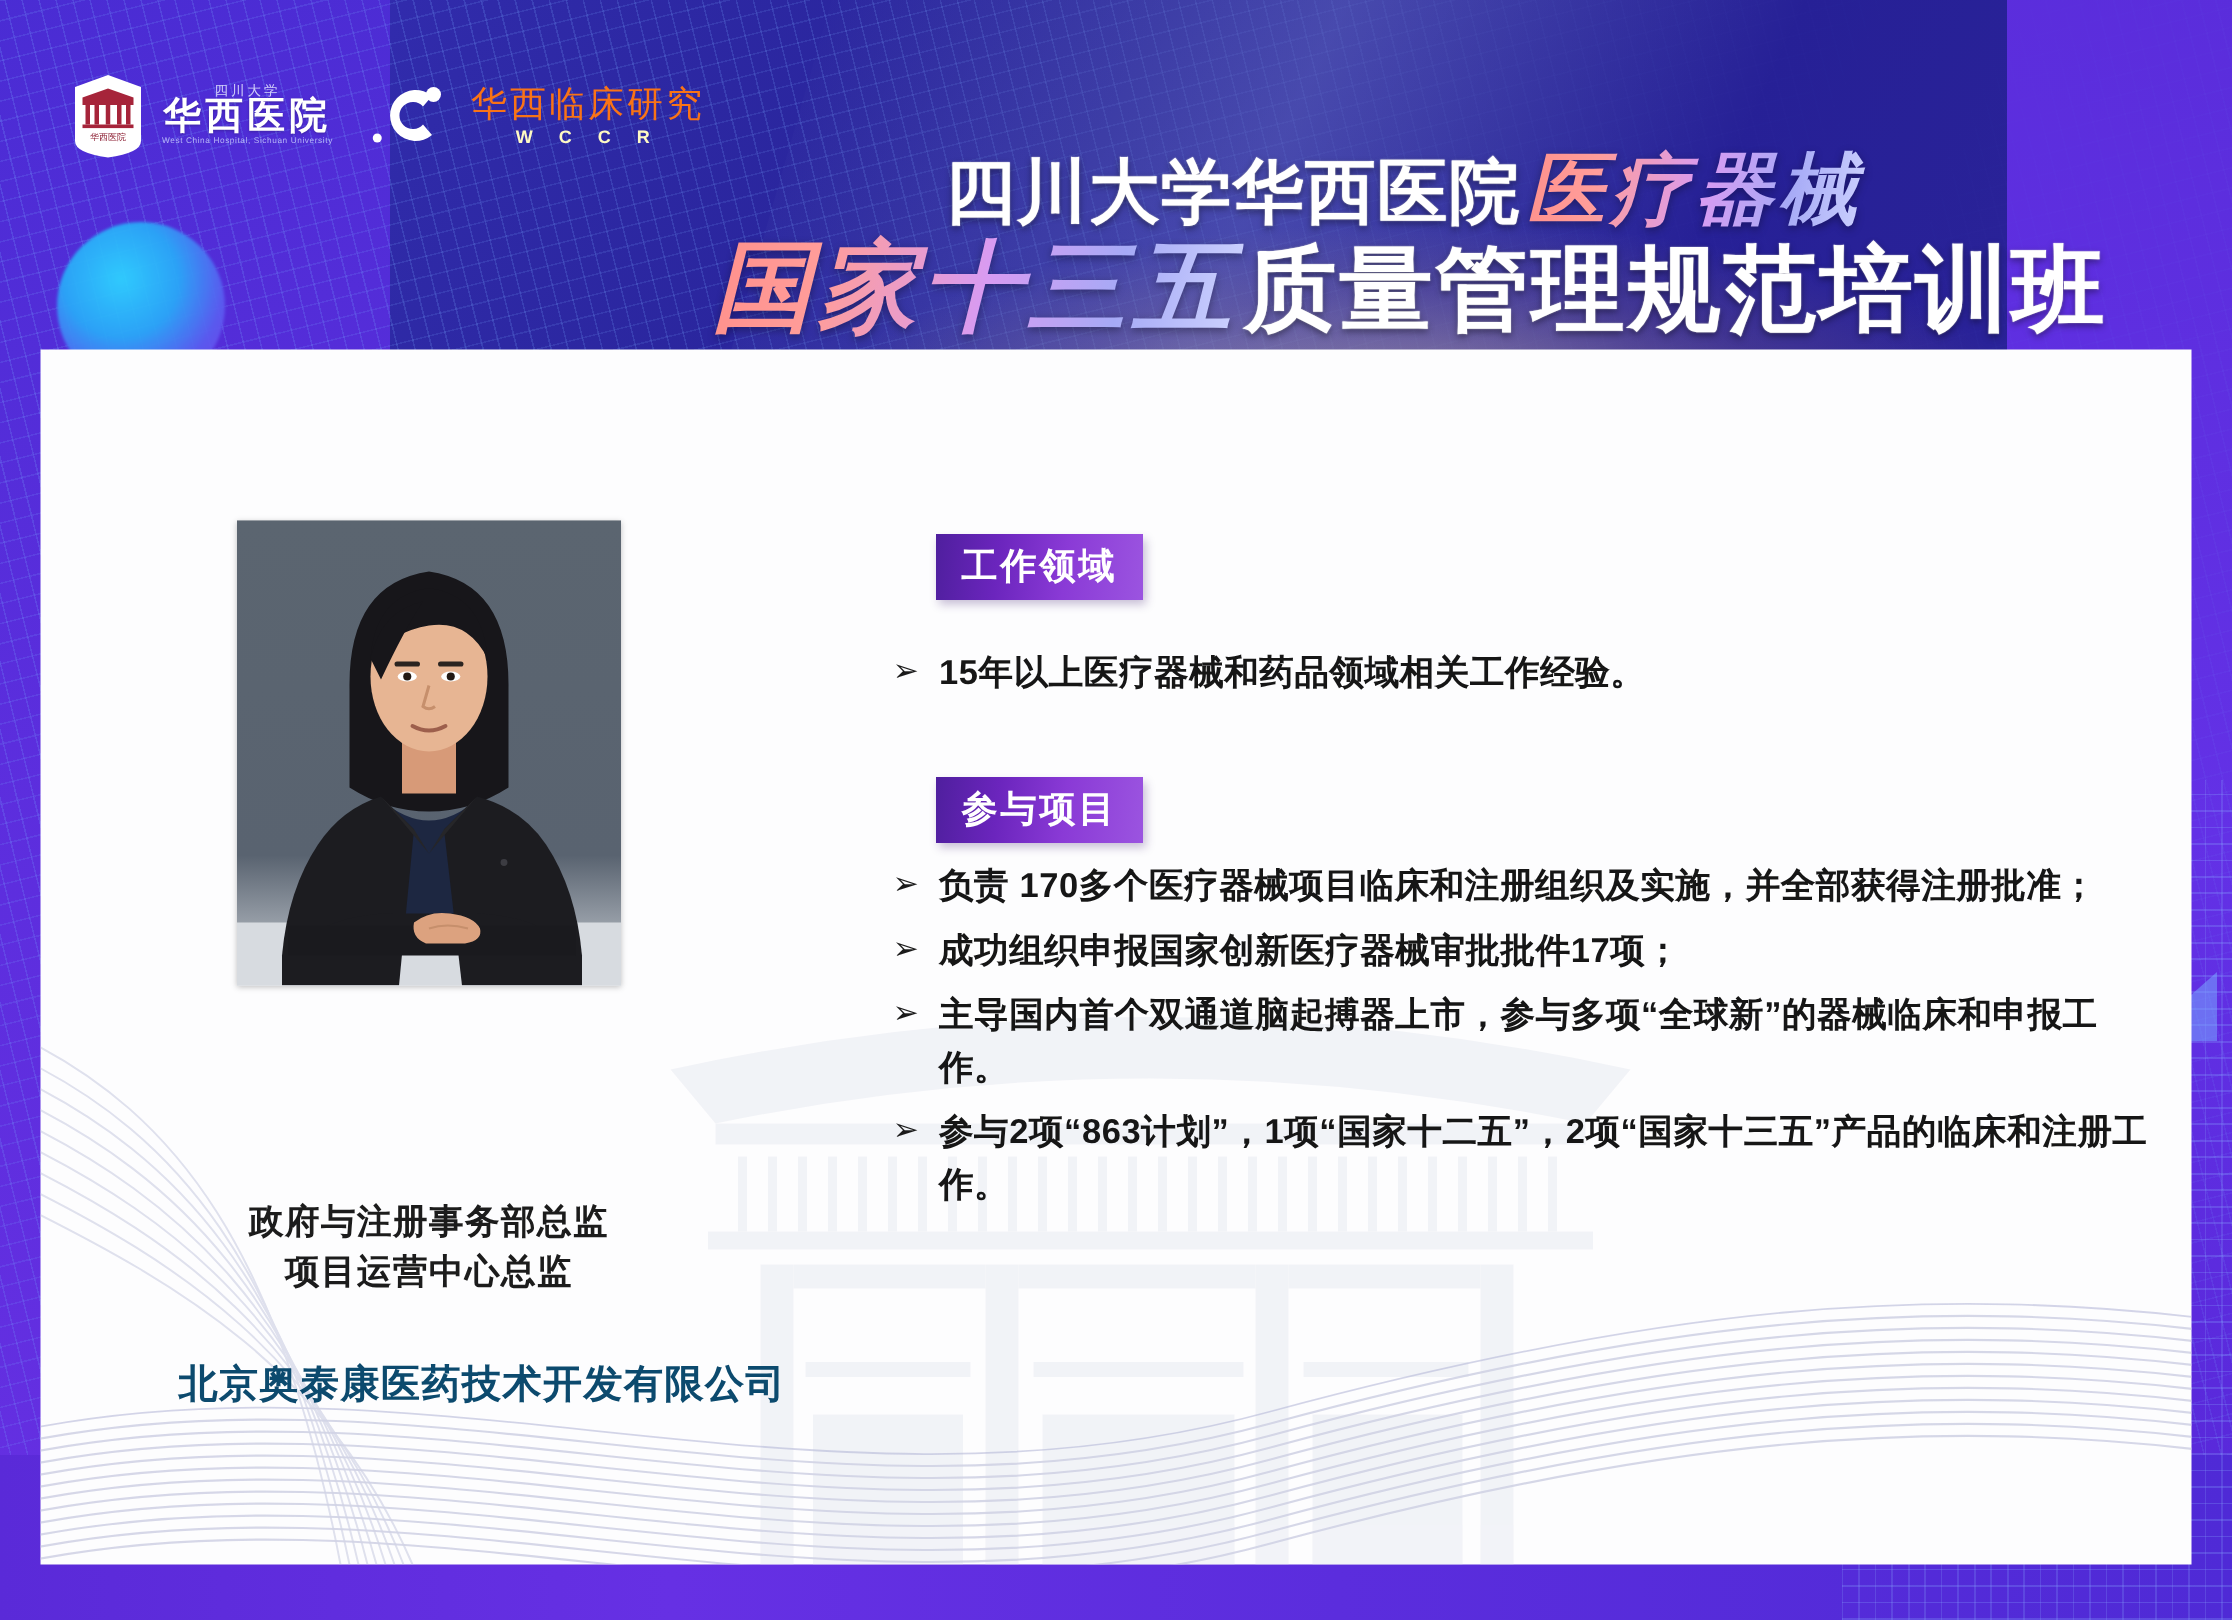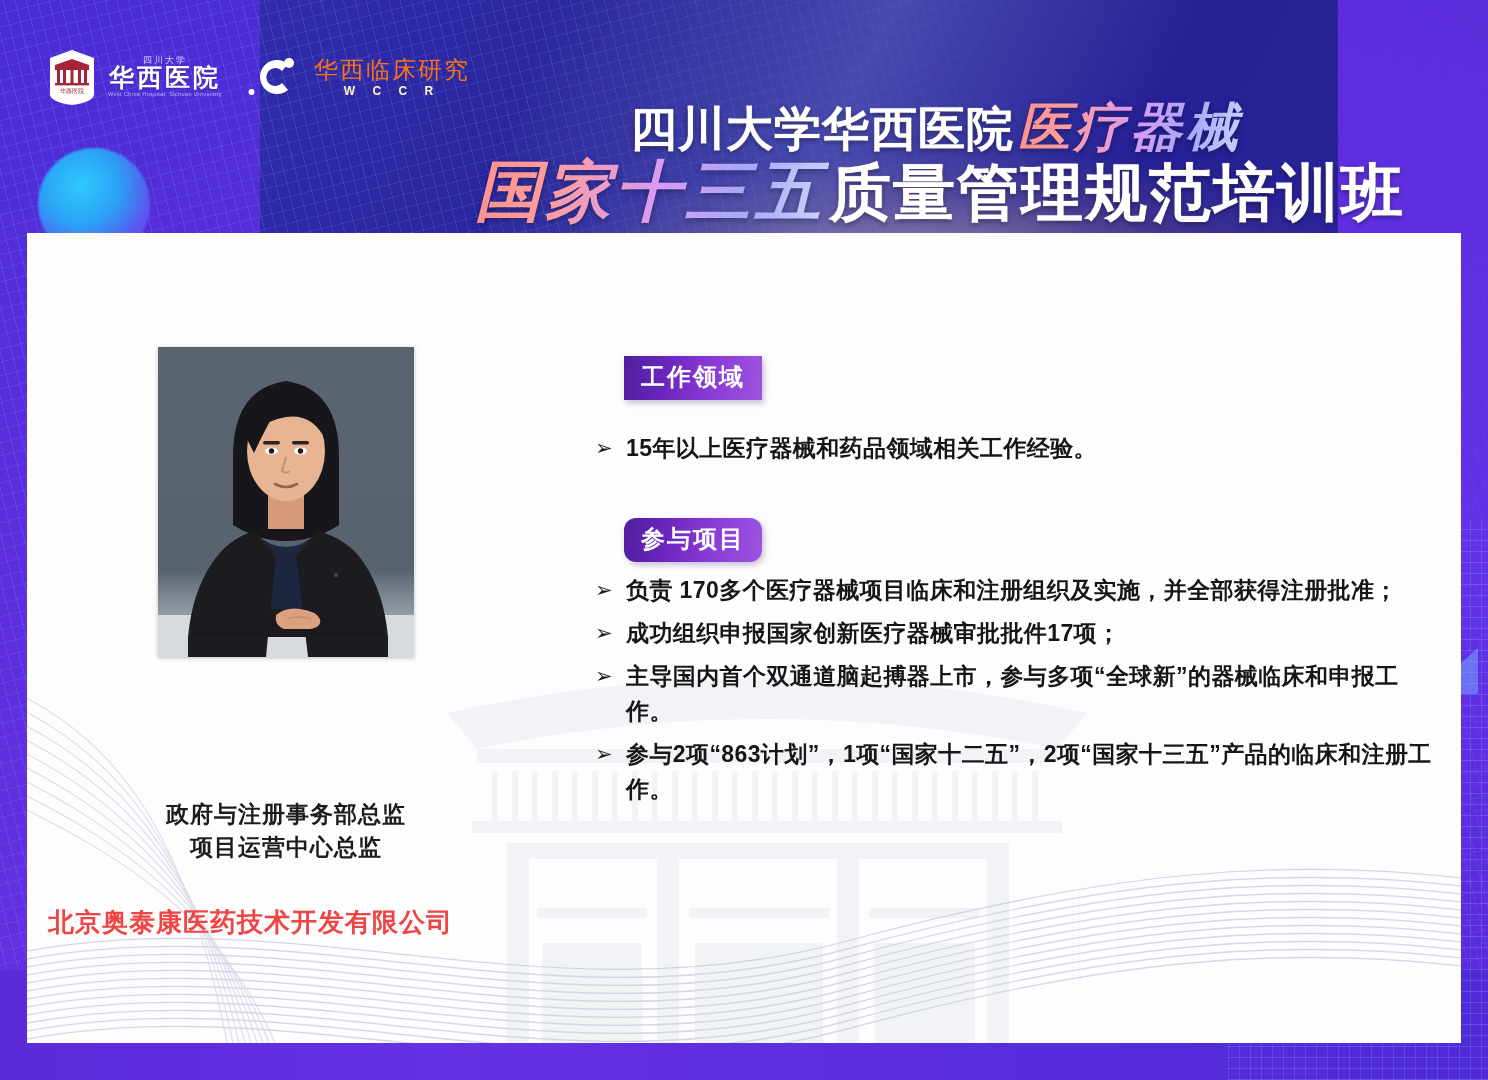--- a/index.html
+++ b/index.html
@@ -184,37 +184,37 @@
     color:transparent;
   }
   .role {
     position:absolute; left:31px; top:565px; width:456px;
     text-align:center;
     font-size:23px; font-weight:700; color:#1c1c1c; line-height:1.42;
     letter-spacing:1px;
   }
   .company {
     position:absolute; left:21px; top:672px; width:476px;
-    text-align:left;
-    font-size:26px; font-weight:700; color:#ef4444; letter-spacing:1px;
+    text-align:right;
+    font-size:26px; font-weight:700; color:#0c4a6e; letter-spacing:1px;
   }
 
   
   .right { position:absolute; left:540px; top:0; width:880px; height:714px; }
 
   .section-badge {
     display:inline-block;
     padding:5px 17px 7px;
     background:linear-gradient(96deg,#4f1f9e 0%,#6b25bd 30%,#8a3ad6 62%,#9b54e0 100%);
     color:#fff;
     font-size:24px; font-weight:700; letter-spacing:2px;
     box-shadow:2px 3px 6px rgba(60,30,110,.28);
   }
   .badge-1 { position:absolute; left:57px; top:123px; }
-  .badge-2 { position:absolute; left:57px; top:285px;border-radius:12px; }
+  .badge-2 { position:absolute; left:57px; top:285px; }
 
   ul.bullets { list-style:none; }
   .bullets li {
     display:flex; align-items:flex-start; gap:13px;
     font-size:23px; font-weight:700; color:#161616;
     line-height:1.52; letter-spacing:.4px;
   }
   .bullets li + li { margin-top:8px; }
   .arrow {
     flex:0 0 auto; font-size:21px; color:#1a1a1a; line-height:1.5;

